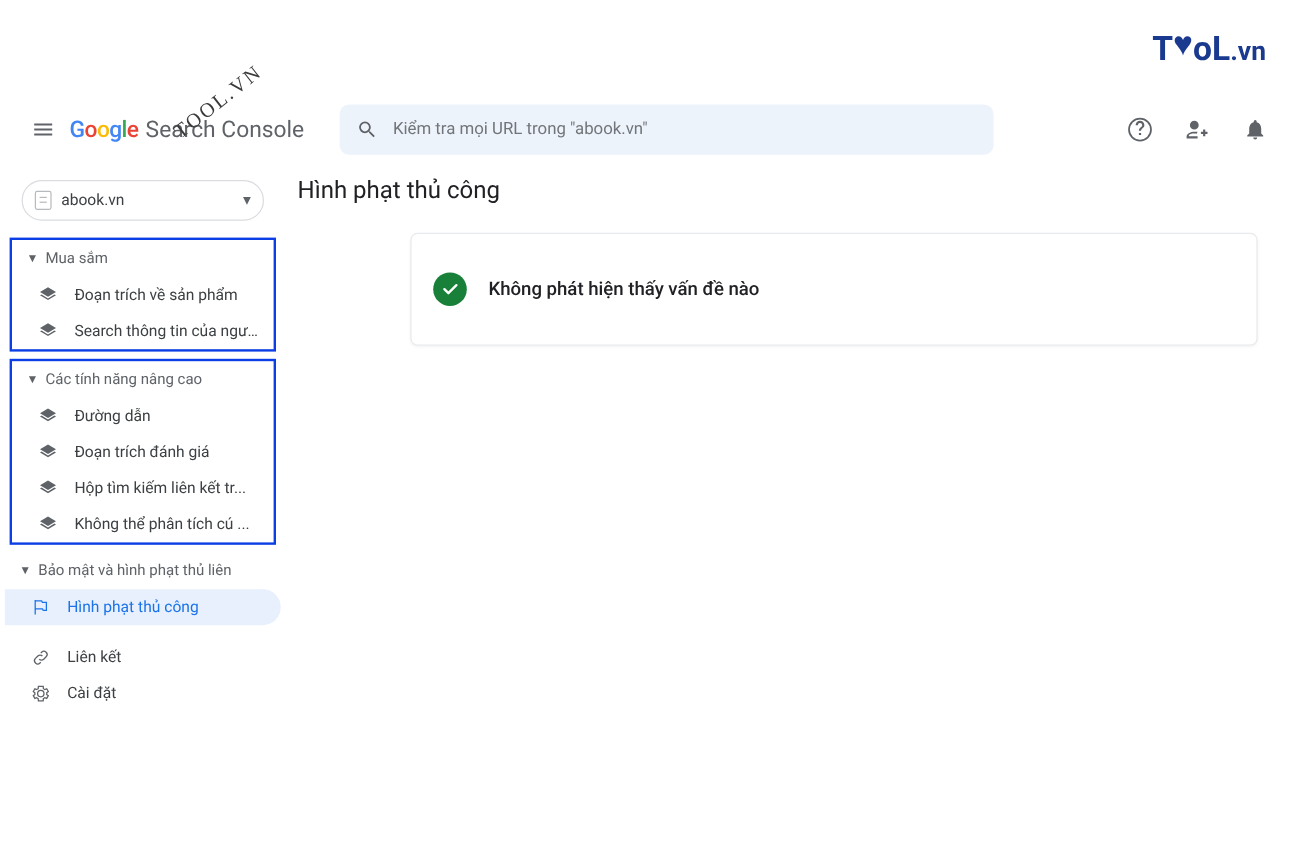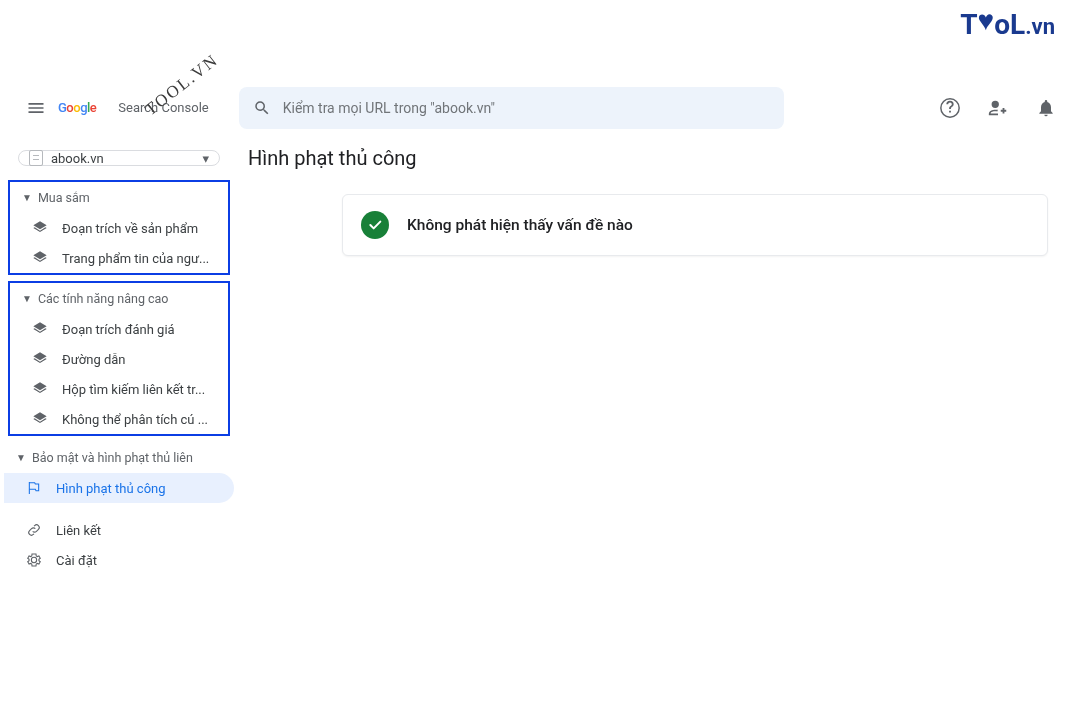--- a/index.html
+++ b/index.html
@@ -1,54 +1,54 @@
 <!DOCTYPE html>
 <html><head>
 <meta charset="utf-8">
 <style>
   * { box-sizing: border-box; margin: 0; padding: 0; font-family: Roboto, Arial, sans-serif; }
   body { background: #fff; width: 1080px; height: 720px; overflow: hidden; position: relative; }
 
   .watermark-top {
-    position: absolute; top: 8px; right: 25px; font-size: 28px; font-weight: 700;
+    position: absolute; top: 24px; right: 25px; font-size: 28px; font-weight: 700;
     color: #1a3a8f; z-index: 100;
   }
   .watermark-top .heart { color: #1a3a8f; position: relative; top: -4px; }
   .watermark-top .vn { font-size: 22px; }
   .watermark-diag {
     position: absolute; top: 75px; left: 138px; z-index: 100;
     font-family: 'Times New Roman', serif; font-size: 17px; letter-spacing: 2px;
     color: #3b3b3b; transform: rotate(-38deg);
   }
 
   .app-frame { position: absolute; top: 80px; left: 4px; right: 4px; bottom: 80px; background: #fff; }
 
   .topbar {
     display: flex; align-items: center; height: 56px; padding: 0 10px;
     border-bottom: 1px solid transparent;
   }
   .menu-btn { width: 44px; height: 44px; display: flex; align-items: center; justify-content: center; color: #5f6368; cursor: pointer; }
-  .brand { display: flex; align-items: baseline; gap: 22px; font-size: 13px; color: #5f6368; white-space: nowrap; }
+  .brand { display: flex; align-items: baseline; gap: 6px; font-size: 19px; color: #5f6368; white-space: nowrap; }
   .g-logo span:nth-child(1){color:#4285F4}.g-logo span:nth-child(2){color:#EA4335}.g-logo span:nth-child(3){color:#FBBC05}.g-logo span:nth-child(4){color:#4285F4}.g-logo span:nth-child(5){color:#34A853}.g-logo span:nth-child(6){color:#EA4335}
   .g-logo { font-weight: 500; letter-spacing: -0.5px; }
   .product { color:#5f6368;text-align:center; }
   .search {
     flex: 1; max-width: 545px; margin-left: 30px; height: 42px; background: #edf3fb;
     border-radius: 8px; display: flex; align-items: center; padding: 0 14px; gap: 12px; color: #5f6368;
   }
   .search input { border: none; background: transparent; outline: none; flex: 1; font-size: 14px; color: #3c4043; }
   .search input::placeholder { color: #717579; }
   .top-actions { margin-left: auto; display: flex; gap: 8px; color: #5f6368; }
   .icon-btn { width: 40px; height: 40px; display: flex; align-items: center; justify-content: center; cursor: pointer; border-radius: 50%; }
 
   .body { display: flex; height: calc(100% - 56px); }
 
   .sidebar { width: 230px; padding: 8px 0 0 0; font-size: 13px; color: #3c4043; }
   .prop-select {
-    margin: 6px 14px 14px 14px; height: 16px; border: 1px solid #dadce0; border-radius: 18px;
+    margin: 6px 14px 14px 14px; height: 34px; border: 1px solid #dadce0; border-radius: 18px;
     display: flex; align-items: center; padding: 0 10px; gap: 8px; cursor: pointer;
   }
   .prop-select .doc-ic { width: 14px; height: 16px; border: 1px solid #b6b9bd; border-radius: 2px; position: relative; }
   .prop-select .doc-ic::before, .prop-select .doc-ic::after { content:""; position:absolute; left:3px; right:3px; height:1px; background:#b6b9bd; }
   .prop-select .doc-ic::before{top:4px}.prop-select .doc-ic::after{top:8px}
   .prop-select .lbl { flex:1; font-size: 13px; color:#3c4043; }
   .prop-select .dd { color:#5f6368; }
 
   .highlight-box { border: 2px solid #0b3ee4; margin: 0 4px 6px 4px; }
   .section-header {
@@ -61,21 +61,21 @@
   }
   .nav-item .lbl { overflow: hidden; text-overflow: ellipsis; }
   .nav-item.active { background: #e8f0fe; color: #1a73e8; }
   .nav-item.active svg { color:#1a73e8; }
   .nav-item svg { flex-shrink: 0; color:#5f6368; }
 
   .main { flex: 1; background: #fff; padding: 10px 12px; }
   .page-title { font-size: 20px; color: #202124; margin: 0 0 24px 2px; }
   .card {
     margin-left: 96px; margin-right: 16px; background: #fff; border: 1px solid #e8eaed; border-radius: 6px;
-    box-shadow: 0 1px 2px rgba(0,0,0,0.05); padding: 16px 18px; display: flex; align-items: center; gap: 18px;
+    box-shadow: 0 1px 2px rgba(0,0,0,0.05); padding: 32px 18px; display: flex; align-items: center; gap: 18px;
   }
   .check-circle {
     width: 28px; height: 28px; border-radius: 50%; background: #188038; display: flex; align-items: center; justify-content: center;
   }
   .card .msg { font-size: 15.5px; color: #202124; font-weight: 500; }
 
   svg { display:block; }
 </style>
 </head>
 <body>
@@ -140,40 +140,40 @@
         <div class="nav-item">
           <svg width="16" height="16" viewBox="0 0 24 24">
               <path fill="currentColor" d="M12 2L2 8l10 6 10-6-10-6zm0 14L4 11l-2 1 10 6 10-6-2-1-8 5z"></path>
             </svg>
           <span class="lbl">Đoạn trích về sản phẩm</span>
         </div>
         <div class="nav-item">
           <svg width="16" height="16" viewBox="0 0 24 24">
               <path fill="currentColor" d="M12 2L2 8l10 6 10-6-10-6zm0 14L4 11l-2 1 10 6 10-6-2-1-8 5z"></path>
             </svg>
-          <span class="lbl">Trang phẩm tin của ngư...</span>
+          <span class="lbl">Search thông tin của ngư...</span>
         </div>
       </div>
 
       <div class="highlight-box">
         <div class="section-header">
           <span class="arrow">▼</span>
           <span>Các tính năng nâng cao</span>
         </div>
         <div class="nav-item">
           <svg width="16" height="16" viewBox="0 0 24 24">
               <path fill="currentColor" d="M12 2L2 8l10 6 10-6-10-6zm0 14L4 11l-2 1 10 6 10-6-2-1-8 5z"></path>
             </svg>
+          <span class="lbl">Đường dẫn</span>
+        </div>
+        <div class="nav-item">
+          <svg width="16" height="16" viewBox="0 0 24 24">
+              <path fill="currentColor" d="M12 2L2 8l10 6 10-6-10-6zm0 14L4 11l-2 1 10 6 10-6-2-1-8 5z"></path>
+            </svg>
           <span class="lbl">Đoạn trích đánh giá</span>
-        </div>
-        <div class="nav-item">
-          <svg width="16" height="16" viewBox="0 0 24 24">
-              <path fill="currentColor" d="M12 2L2 8l10 6 10-6-10-6zm0 14L4 11l-2 1 10 6 10-6-2-1-8 5z"></path>
-            </svg>
-          <span class="lbl">Đường dẫn</span>
         </div>
         <div class="nav-item">
           <svg width="16" height="16" viewBox="0 0 24 24">
               <path fill="currentColor" d="M12 2L2 8l10 6 10-6-10-6zm0 14L4 11l-2 1 10 6 10-6-2-1-8 5z"></path>
             </svg>
           <span class="lbl">Hộp tìm kiếm liên kết tr...</span>
         </div>
         <div class="nav-item">
           <svg width="16" height="16" viewBox="0 0 24 24">
               <path fill="currentColor" d="M12 2L2 8l10 6 10-6-10-6zm0 14L4 11l-2 1 10 6 10-6-2-1-8 5z"></path>

